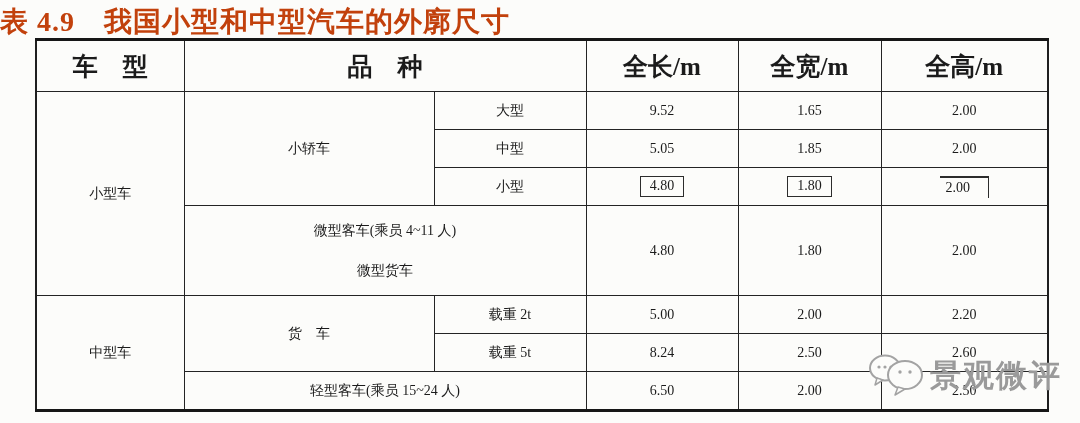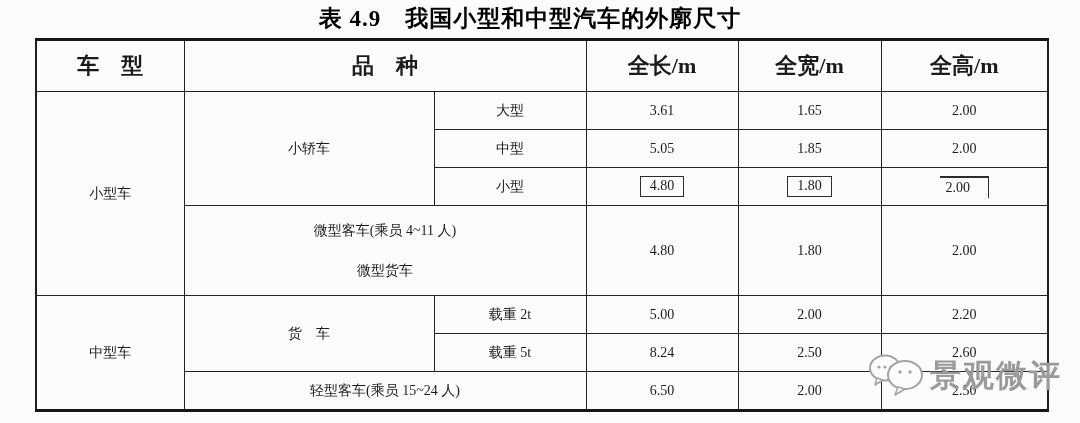--- a/index.html
+++ b/index.html
@@ -16,25 +16,24 @@
   .page {
     position: relative;
     width: 1080px;
     height: 423px;
   }
   .title {
     position: absolute;
     top: 3px;
     left: 0;
     width: 1060px;
-    text-align: center;
-    font-size: 23px;
+    font-size: 28px;
     font-weight: 700;
     letter-spacing: 1px;
-    color: #000000;
+    color: #c2410c;
   }
   table.dim-table {
     position: absolute;
     left: 35px;
     top: 38px;
     width: 1012px;
     border-collapse: collapse;
     table-layout: fixed;
     border-left: 2px solid #1f1f1f;
     border-right: 2px solid #1f1f1f;
@@ -43,21 +42,21 @@
   }
   table.dim-table td {
     border: 1.5px solid #242424;
     text-align: center;
     vertical-align: middle;
     font-size: 14px;
     padding: 0;
     color: #1b1b1b;
   }
   tr.header-row td {
-    font-size: 22px;
+    font-size: 25px;
     font-weight: 600;
   }
   td.cell-left {
     text-align: left;
     padding-left: 46px;
     line-height: 40px;
   }
   td.cell-left-2 {
     text-align: left;
     padding-left: 62px;
@@ -118,21 +117,21 @@
       <td colspan="2">品　种</td>
       <td>全长/m</td>
       <td>全宽/m</td>
       <td>全高/m</td>
     </tr>
 
     <tr style="height:38px">
       <td rowspan="4">小型车</td>
       <td rowspan="3">小轿车</td>
       <td>大型</td>
-      <td>3.61</td>
+      <td>9.52</td>
       <td>1.65</td>
       <td>2.00</td>
     </tr>
 
     <tr style="height:38px">
       <td>中型</td>
       <td>5.05</td>
       <td>1.85</td>
       <td>2.00</td>
     </tr>

